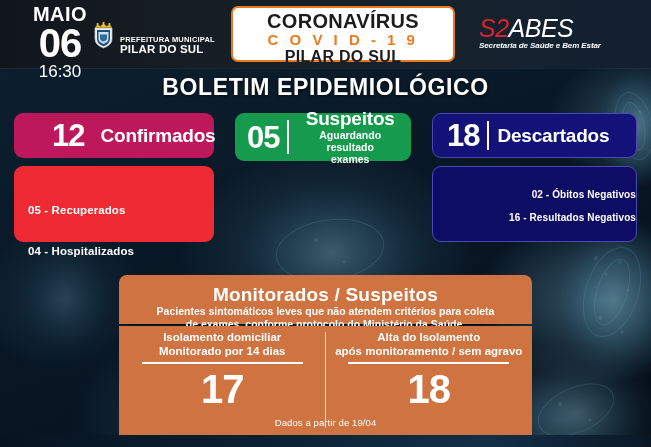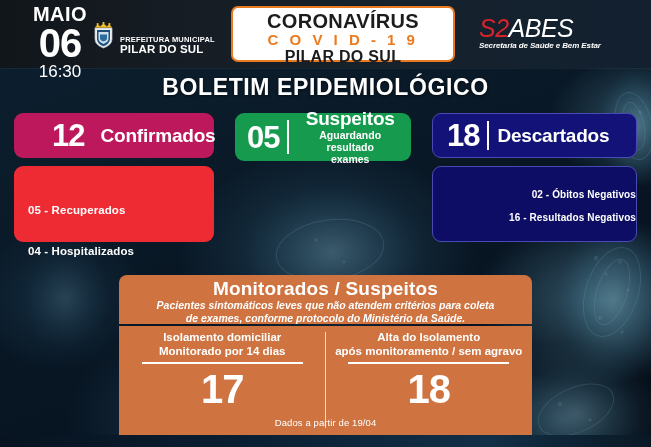--- a/index.html
+++ b/index.html
@@ -263,35 +263,34 @@
   .num-pad-green { padding-left: 12px; }
   
   .orange-head {
     position: absolute;
     left: 119px; top: 275px;
     width: 413px; height: 49px;
     background: #cf7341;
     border-radius: 8px 8px 0 0;
     text-align: center;
     box-sizing: border-box;
-    padding-top: 3px;
+    padding-top: 9px;
   }
   .orange-title {
     font-size: 19px;
     font-weight: bold;
     color: #ffffff;
     line-height: 21px;
     letter-spacing: 0.2px;
   }
   .orange-desc {
     font-size: 10.5px;
     font-weight: bold;
     color: #ffffff;
     line-height: 12.5px;
-    font-style: italic;
   }
   .orange-body {
     position: absolute;
     left: 119px; top: 326px;
     width: 413px; height: 128px;
     background: #cf7341;
     border-radius: 0 0 8px 8px;
     display: flex;
   }
   .orange-col {

